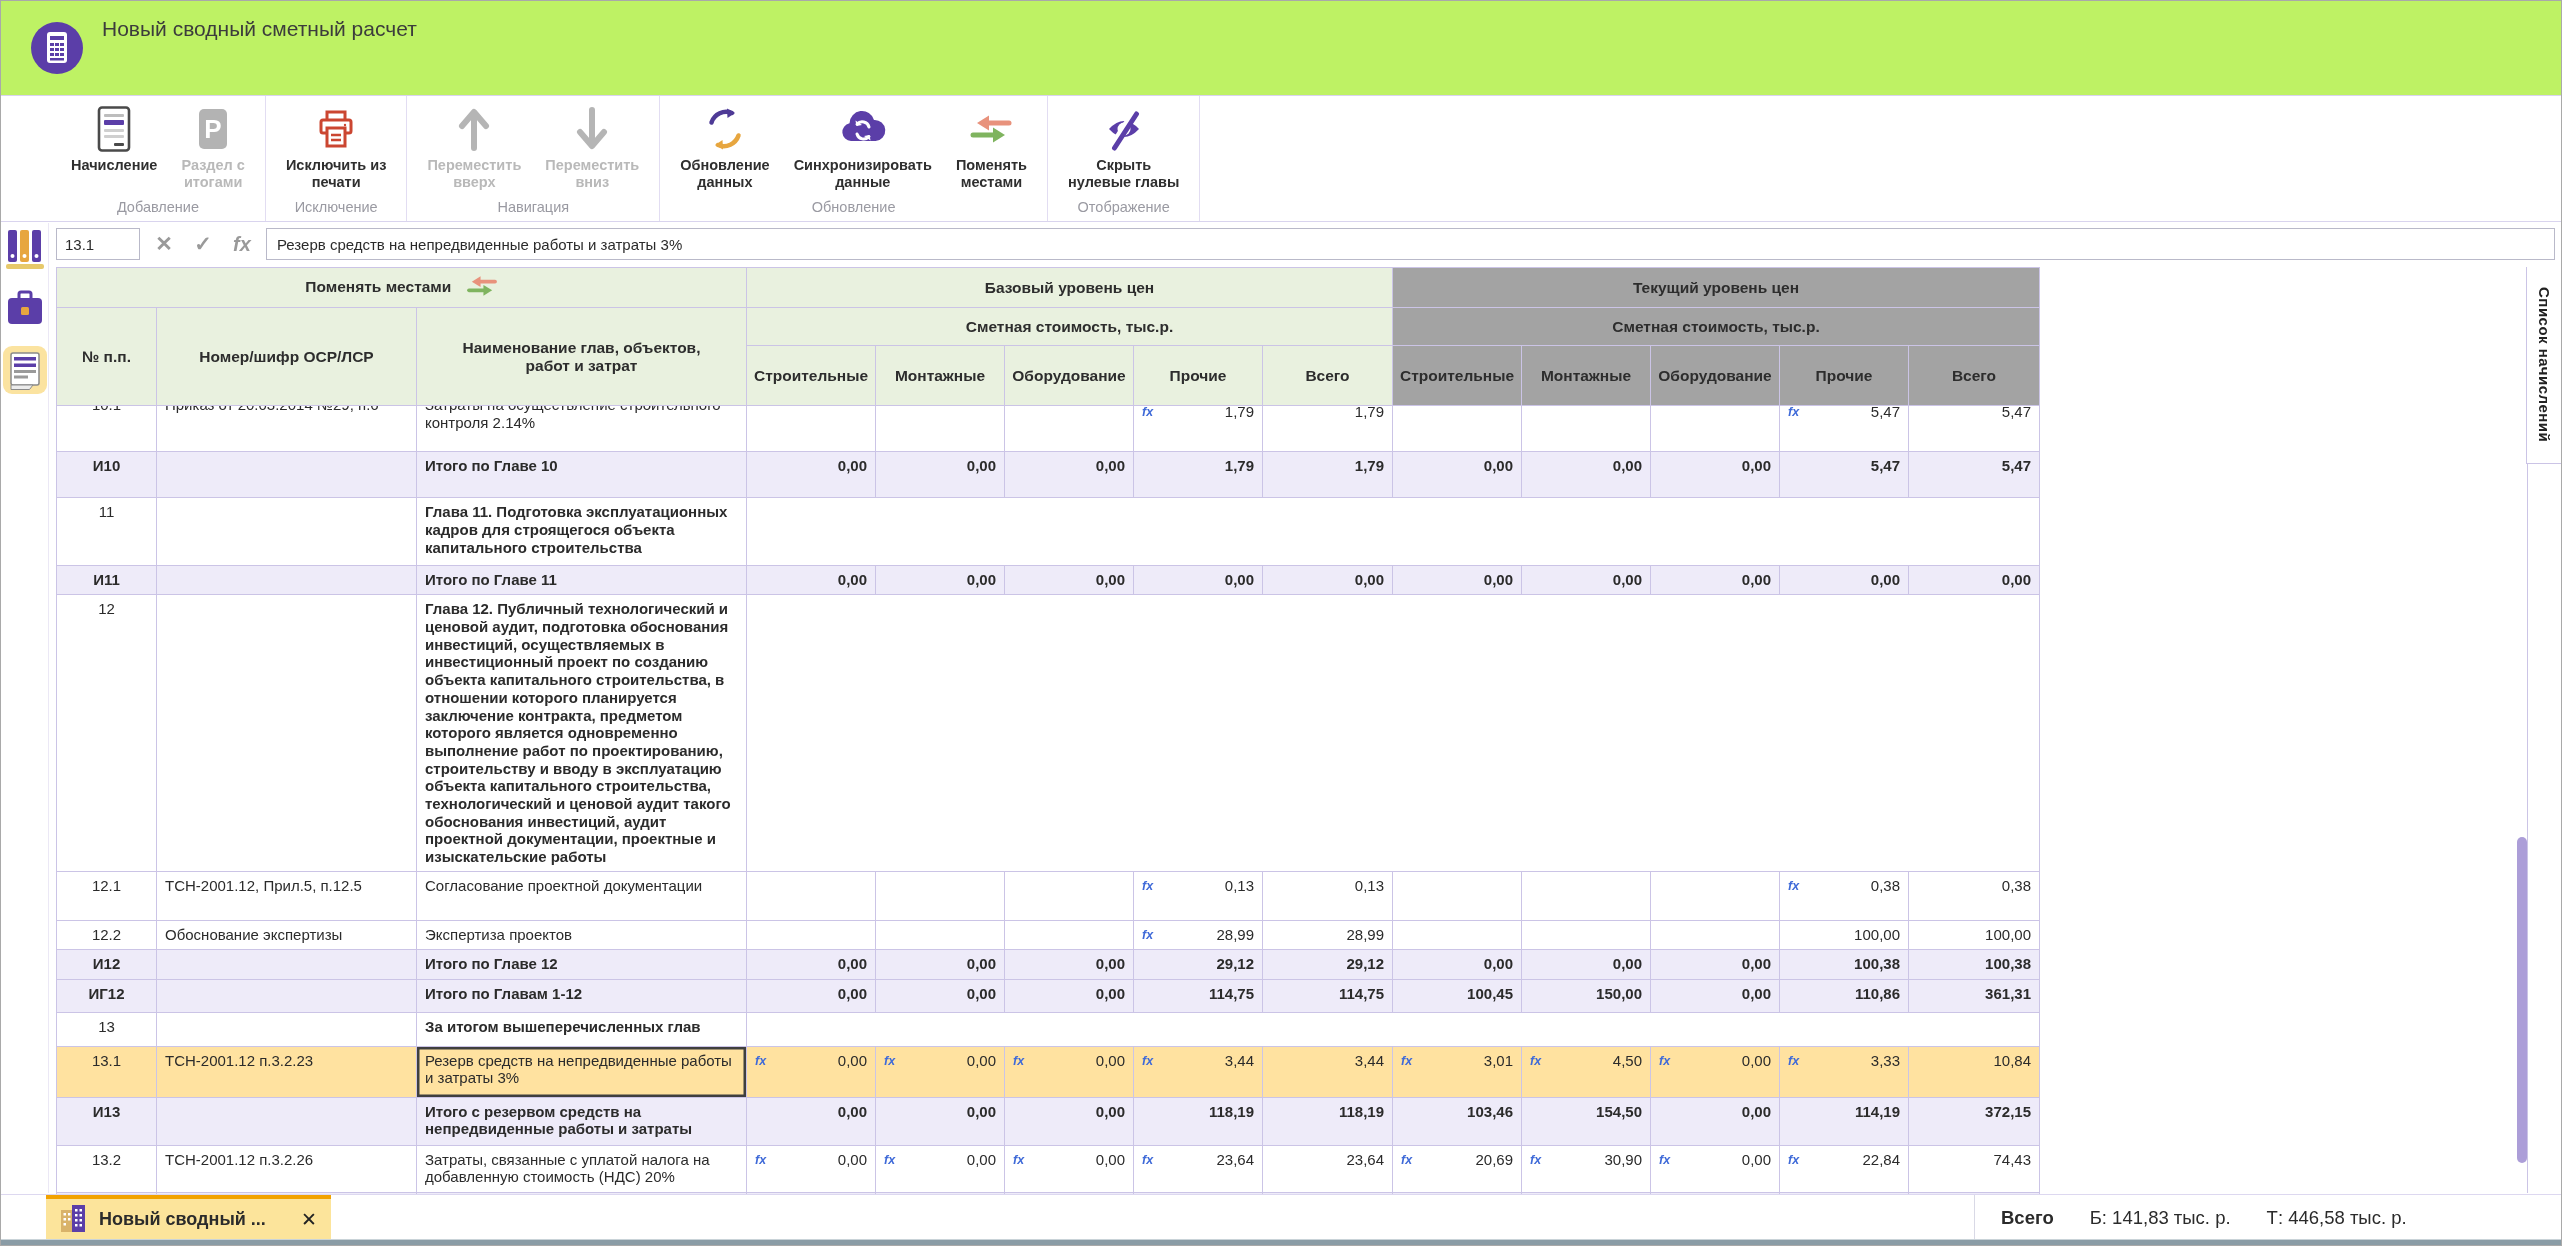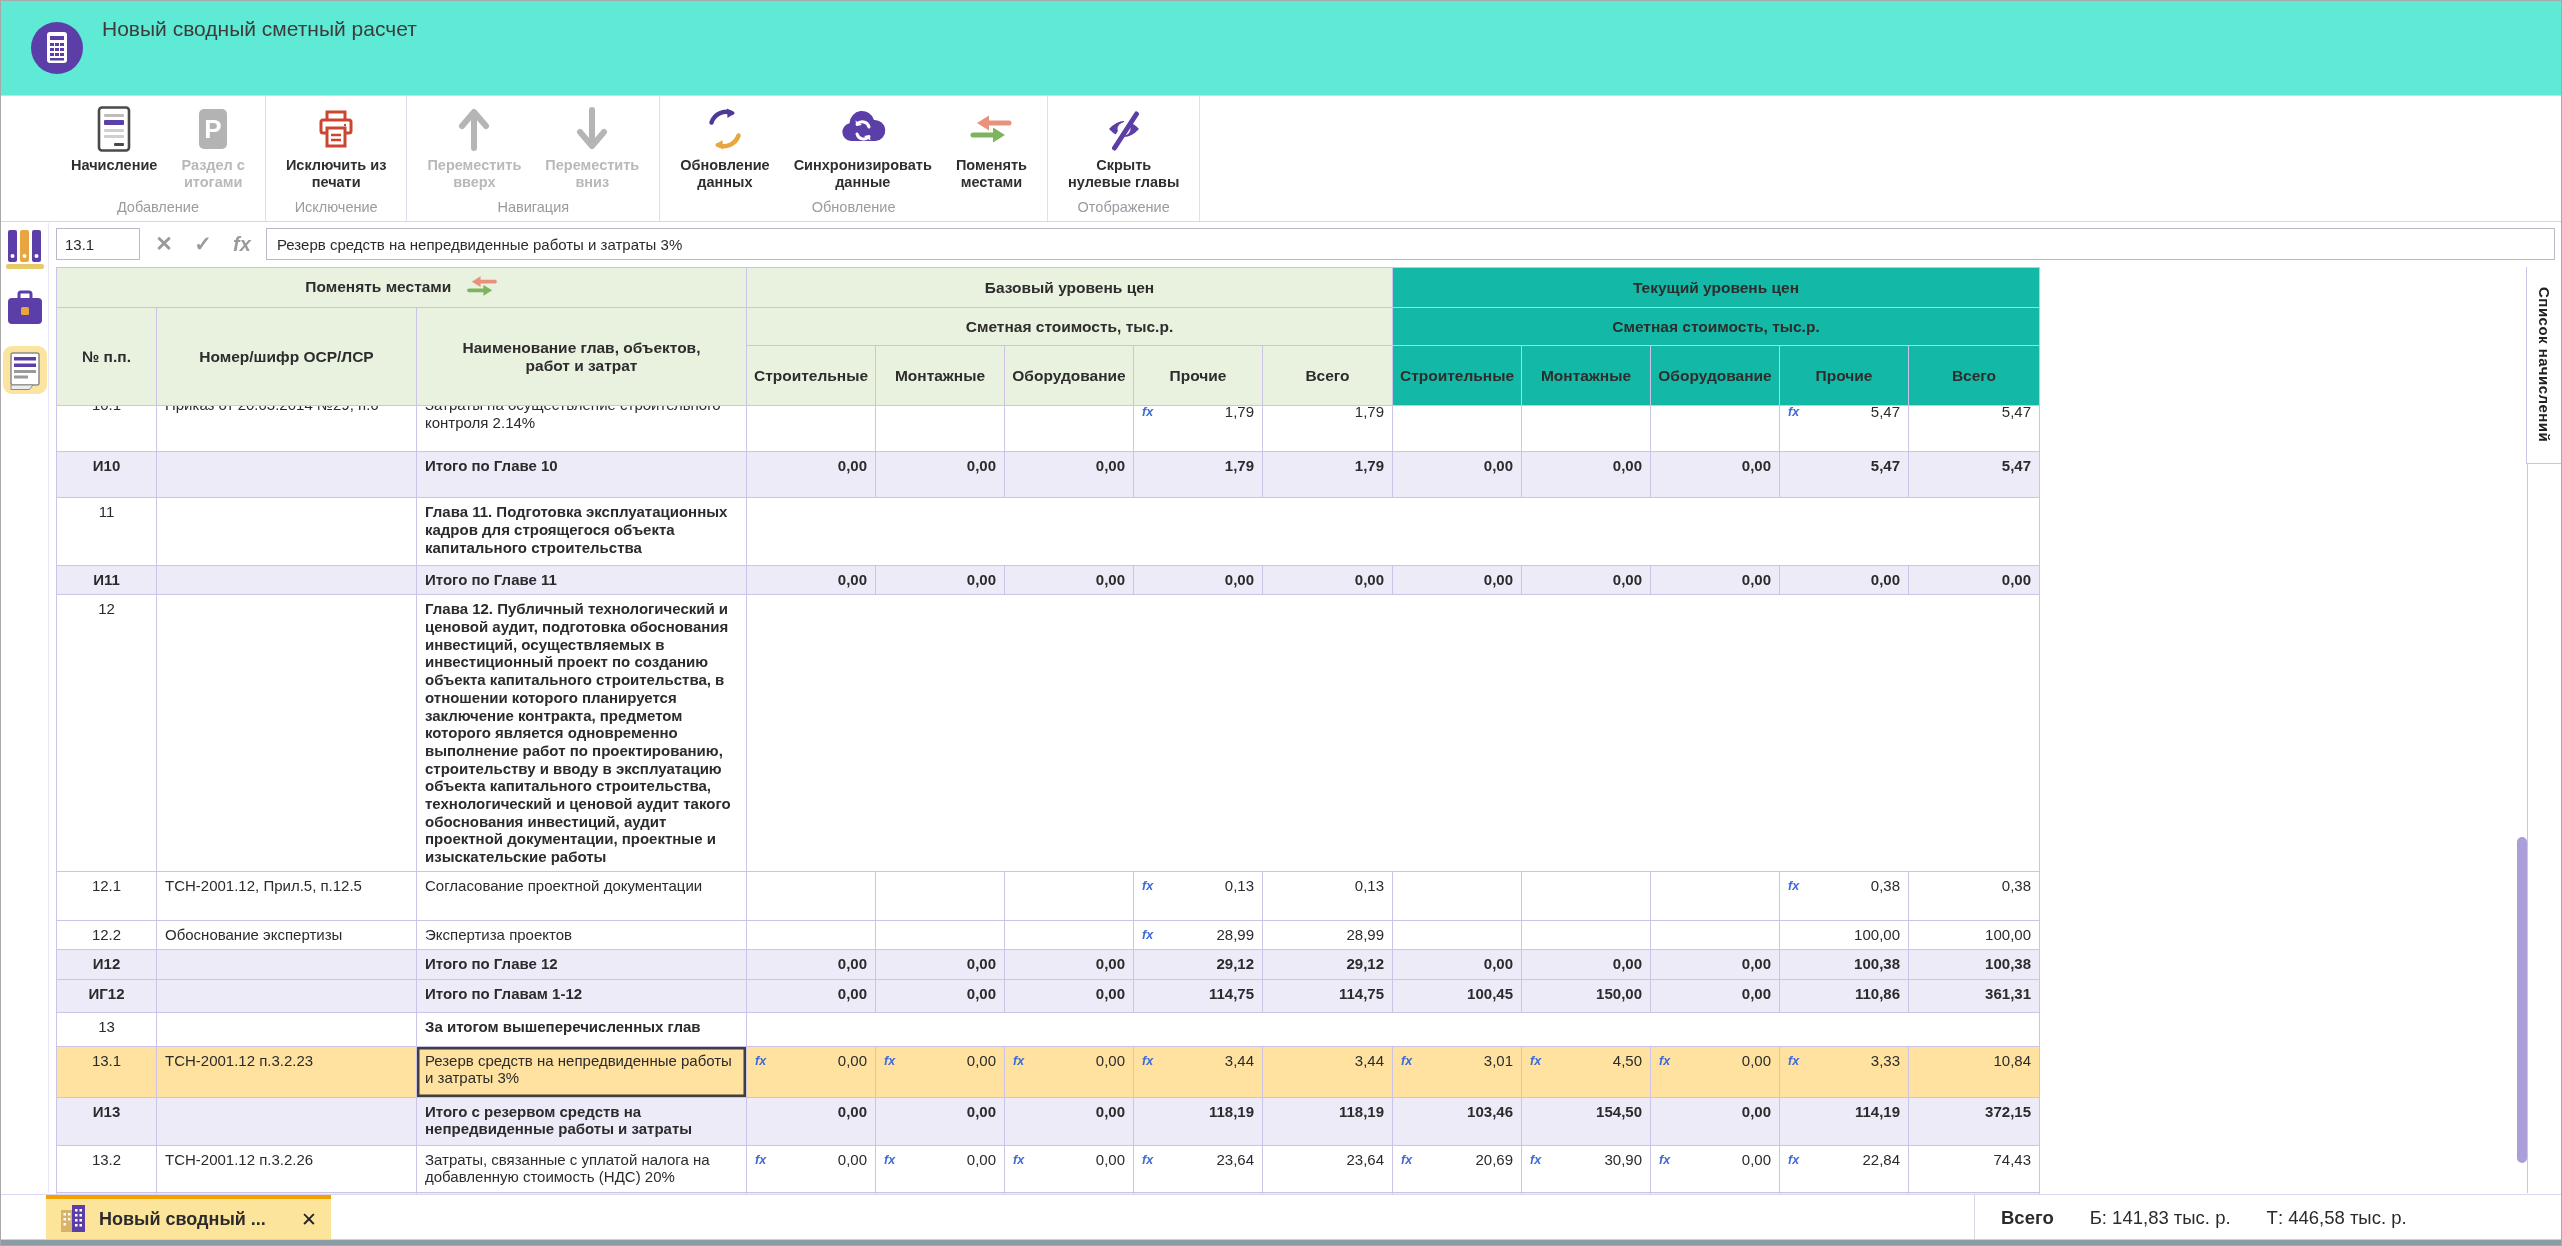--- a/index.html
+++ b/index.html
@@ -1,19 +1,19 @@
 <!DOCTYPE html>
 <html><head>
 <meta charset="utf-8">
 <style>
   html,body{margin:0;padding:0;background:#fff;}
   .window{position:relative;width:2562px;height:1246px;background:#fff;border:1px solid #a9a9a9;
     box-sizing:border-box;font-family:"Liberation Sans",sans-serif;color:#2b2b2b;overflow:hidden;}
   
-  .titlebar{position:absolute;left:0;top:0;right:0;height:94px;border-bottom:1px solid #D9D4EE;background:#5eead4;}
+  .titlebar{position:absolute;left:0;top:0;right:0;height:94px;border-bottom:1px solid #D9D4EE;background:#bef264;}
   .logo{position:absolute;left:30px;top:21px;width:52px;height:52px;}
   .app-title{position:absolute;left:101px;top:16px;font-size:21px;color:#3c3c3c;}
   .menu-tabs{position:absolute;left:101px;top:50px;right:20px;height:44px;display:flex;align-items:stretch;}
   .menu-tab{display:flex;align-items:center;font-size:19px;color:#55595e;margin-right:66px;cursor:pointer;}
   .menu-tab.active{background:#FCE49B;border-bottom:8px solid #F2A200;font-weight:bold;color:#222;
     padding:0 34px;margin-right:0;}
   
   .ribbon{position:absolute;left:0;top:95px;right:0;height:126px;border-bottom:1px solid #D9D4EE;
     display:flex;align-items:stretch;padding-left:50px;background:#fff;box-sizing:border-box;}
   .ribbon-group{display:flex;flex-direction:column;align-items:center;border-right:1px solid #E2DDF2;padding:0 8px;}
@@ -30,21 +30,21 @@
   .cellref{width:66px;height:30px;border:1px solid #b9b9c9;font-size:15px;padding:0 8px;display:flex;align-items:center;background:#fff;}
   .fbtn{color:#9a9a9a;font-size:21px;width:30px;text-align:center;font-weight:bold;cursor:pointer;}
   .fbtn.fx{font-style:italic;font-size:20px;}
   .formula-input{flex:1;height:30px;border:1px solid #b9b9c9;font-size:15px;padding:0 10px;display:flex;align-items:center;background:#fff;}
   
   .grid-area{position:absolute;left:48px;top:266px;right:0;height:926px;background:#fff;}
   table.estimate{border-collapse:collapse;table-layout:fixed;width:1983px;margin-left:7px;}
   .estimate th,.estimate td{border:1px solid #CBC4E6;overflow:hidden;box-sizing:border-box;}
   .estimate thead th{font-size:15.5px;font-weight:bold;color:#2d2d2d;text-align:center;vertical-align:middle;padding:3px 6px;}
   .h-green{background:#E9F1DF;}
-  .h-pink{background:#14b8a6;}
+  .h-pink{background:#a3a3a3;}
   .swap-head{white-space:nowrap;}
   .swap-head .swapicon{display:inline-block;vertical-align:middle;margin-left:10px;}
   th.prename{white-space:pre-line;}
   .estimate tbody td{font-size:15px;vertical-align:top;padding:5px 8px;background:#fff;}
   .cellin{line-height:1.18;}
   td.num{text-align:center;}
   tr.row-summary td{background:#EEEBF9;font-weight:bold;}
   tr.row-chapter td.name{font-weight:bold;}
   tr.highlight td{background:#FFE2A0;}
   td.selected{box-shadow:inset 0 0 0 2.5px #3f3f3f;}

